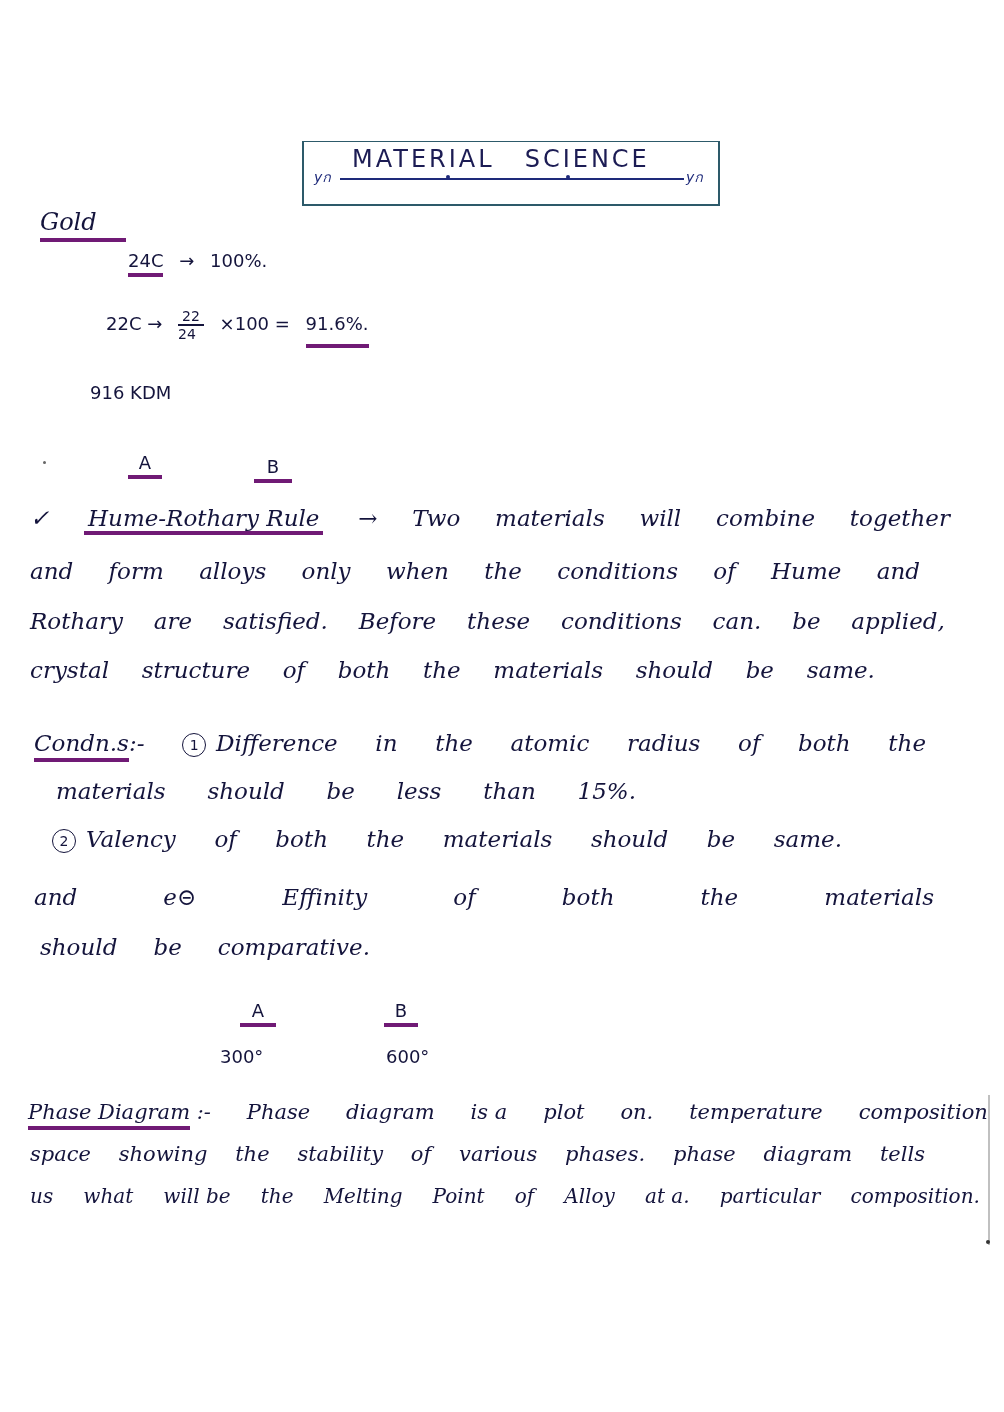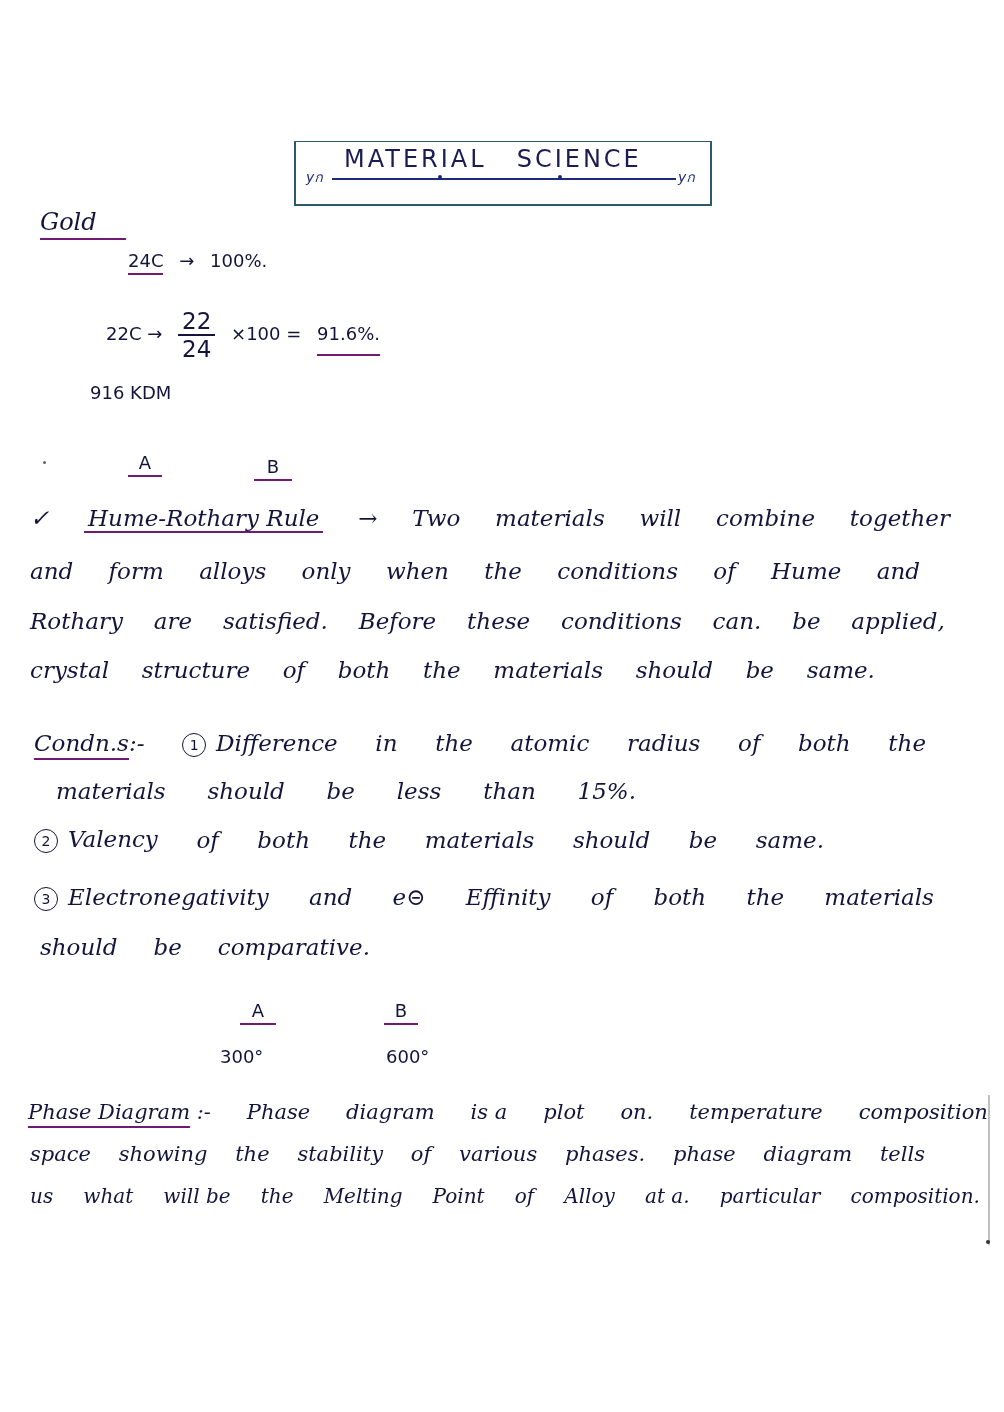--- a/index.html
+++ b/index.html
@@ -4,51 +4,51 @@
 <style>
   html, body { margin: 0; padding: 0; }
   body {
     width: 1004px; height: 1412px; position: relative; overflow: hidden;
     background: #ffffff;
     font-family: "DejaVu Sans", sans-serif;
     color: #14143c;
   }
   .abs { position: absolute; white-space: nowrap; }
   .title-box {
-    position: absolute; left: 294px; top: 141px; width: 414px; height: 62px;
+    position: absolute; left: 302px; top: 141px; width: 414px; height: 62px;
     border: 2px solid #2d5a6a; border-top-width: 1px;
   }
   .title-text {
     position: absolute; left: 48px; top: 3px; font-size: 24px; letter-spacing: 3px;
     font-family: "DejaVu Sans", sans-serif; color: #1c1c54;
   }
   .title-text .gap { display: inline-block; width: 30px; }
   .title-rule {
     position: absolute; left: 36px; top: 36px; width: 344px; height: 0;
     border-top: 2px solid #1e2a7a;
   }
   .title-dot { position: absolute; top: 33px; width: 4px; height: 4px; border-radius: 50%; background: #1e2a7a; }
   .title-mark { position: absolute; top: 24px; font-size: 14px; color: #1e2a7a; font-style: italic; }
   .hand {
     font-family: "DejaVu Serif", serif; font-style: italic; font-size: 24px; color: #14143c;
   }
   .hand-sm { font-family: "DejaVu Sans", sans-serif; font-size: 18px; color: #14143c; }
-  .uline { border-bottom: 2px solid #701a75; padding-bottom: 2px; }
+  .uline { border-bottom: 4px solid #701a75; padding-bottom: 2px; }
   .line {
     position: absolute; left: 30px; width: 920px;
     display: flex; justify-content: space-between; align-items: baseline;
     font-family: "DejaVu Serif", serif; font-style: italic; font-size: 23px; color: #14143c;
   }
   .line span { white-space: nowrap; }
   .circ {
     display: inline-block; width: 22px; height: 22px; border: 1.5px solid #14143c; border-radius: 50%;
     font-size: 14px; text-align: center; line-height: 22px; font-style: normal;
     font-family: "DejaVu Sans", sans-serif; margin-right: 10px; vertical-align: middle;
   }
-  .frac { display: inline-block; text-align: center; vertical-align: middle; font-size: 23px; }
+  .frac { display: inline-block; text-align: left; vertical-align: middle; font-size: 14px; }
   .frac .num { display: block; border-bottom: 2px solid #14143c; padding: 0 4px; }
   .frac .den { display: block; }
   .right-bar { position: absolute; left: 988px; top: 1095px; width: 2px; height: 150px; background: #c0c0c0; }
   .stray-dot { position: absolute; width: 3px; height: 3px; background: #666; border-radius: 50%; }
 </style>
 </head>
 <body>
 
 <div class="title-box">
   <div class="title-text">
@@ -144,32 +144,31 @@
   <span>the</span>
 </div>
 <div class="line" style="top:778px; left:56px; width:580px;">
   <span>materials</span>
   <span>should</span>
   <span>be</span>
   <span>less</span>
   <span>than</span>
   <span>15%.</span>
 </div>
-<div class="line" style="top:826px; left:34px; width:790px;align-items:flex-end;">
+<div class="line" style="top:826px; left:52px; width:790px;">
   <span><span class="circ">2</span><span>Valency</span></span>
   <span>of</span>
   <span>both</span>
   <span>the</span>
   <span>materials</span>
   <span>should</span>
   <span>be</span>
   <span>same.</span>
 </div>
 <div class="line" style="top:884px; left:34px; width:900px;">
-  <span><span class="circ">3</span><span>Electronegativity</span></span>
   <span>and</span>
   <span>e⊝</span>
   <span>Effinity</span>
   <span>of</span>
   <span>both</span>
   <span>the</span>
   <span>materials</span>
 </div>
 <div class="line" style="top:934px; left:40px; width:330px;">
   <span>should</span>

